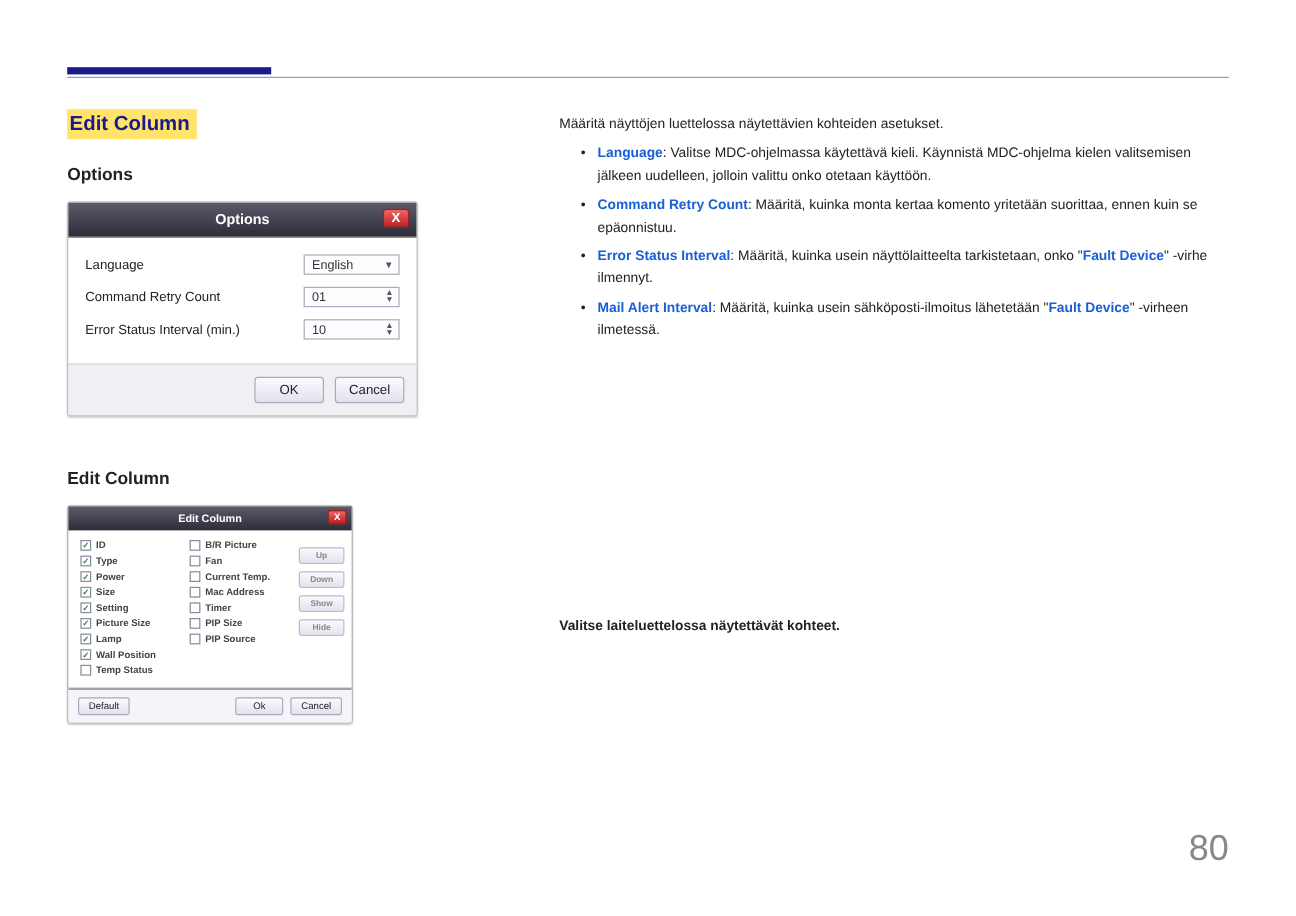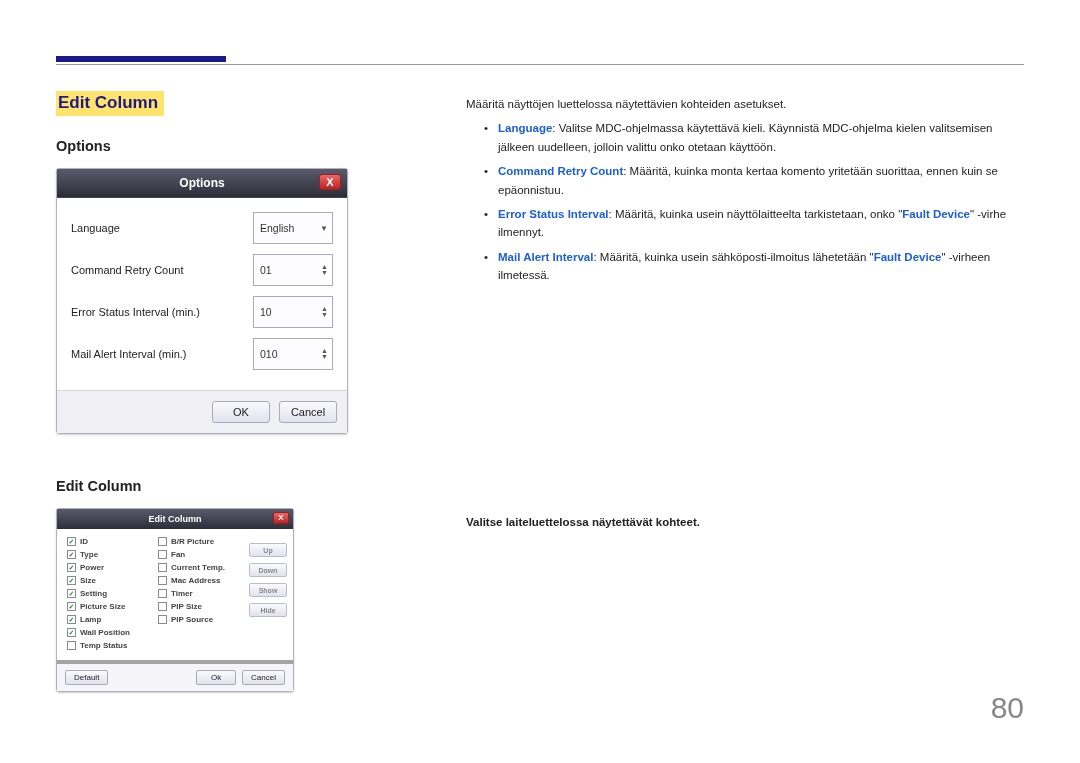--- a/index.html
+++ b/index.html
@@ -62,21 +62,21 @@
   }
   .dlg-close {
     position:absolute; right:6px; top:5px; width:22px; height:16px;
     background: linear-gradient(#e66,#b22); border:1px solid #922; border-radius:3px;
     color:#fff; font-size:11px; line-height:14px; text-align:center;
   }
   .dlg-body { padding: 14px 14px 10px 14px; background:#fff; }
   .row { display:flex; justify-content:space-between; align-items:center; margin-bottom:10px; }
   .row label { color:#222; }
   .combo, .spin {
-    width:80px; height:32px; border:1px solid #aab; background:#fdfdff;
+    width:80px; height:17px; border:1px solid #aab; background:#fdfdff;
     display:flex; align-items:center; justify-content:space-between;
     padding:0 4px 0 6px; font-size:10.5px; color:#333;gap:12px;
   }
   .tri { font-size:8px; color:#555; }
   .spins { display:flex; flex-direction:column; gap:0; line-height:6px; font-size:7px; color:#555; }
   .dlg-foot {
     padding:10px; text-align:right; background:#f0f0f4; border-top:1px solid #d5d5e0;
   }
   .btn {
     display:inline-block; min-width:58px; padding:4px 10px; text-align:center;
@@ -101,21 +101,21 @@
   }
   .dlg2-body { display:flex; padding:8px 6px 6px 10px; gap:6px;font-weight:bold; }
   .checks { flex:1; }
   .chk { display:flex; align-items:center; gap:4px; margin-bottom:4px; color:#444; }
   .box { width:9px; height:9px; border:1px solid #889; background:#fff; display:inline-flex; align-items:center; justify-content:center; font-size:7px; color:#2a8a2a; }
   .sidebtns { display:flex; flex-direction:column; gap:6px; width:38px; margin-top:6px; }
   .sbtn {
     height:14px; background:linear-gradient(#fafaff,#e2e2ee); border:1px solid #bbc;
     border-radius:2px; font-size:7px; color:#888; display:flex; align-items:center; justify-content:center;
   }
-  .dlg2-foot { padding:6px 8px; border-top:4px solid #a3a3a3; display:flex; justify-content:space-between; background:#f5f5f9; }
+  .dlg2-foot { padding:6px 8px; border-top:2px solid #a3a3a3; display:flex; justify-content:space-between; background:#f5f5f9; }
   .btn2 {
     min-width:40px; padding:2px 8px; background:linear-gradient(#fafaff,#e2e2ee);
     border:1px solid #aab; border-radius:2px; font-size:8px; color:#222; text-align:center;
   }
   .btn2-group { display:flex; gap:6px; }
 
   .pagenum { position:absolute; right:56px; bottom:38px; font-size:30px; color:#888; font-weight:300; }
 </style>
 </head>
 <body>
@@ -158,30 +158,20 @@
           <div class="row">
             <label>Error Status Interval (min.)</label>
             <div class="spin">
               <span>10</span>
               <div class="spins">
                   <span>▲</span>
                   <span>▼</span>
                 </div>
             </div>
           </div>
-          <div class="row">
-            <label>Mail Alert Interval (min.)</label>
-            <div class="spin">
-              <span>010</span>
-              <div class="spins">
-                  <span>▲</span>
-                  <span>▼</span>
-                </div>
-            </div>
-          </div>
         </div>
         <div class="dlg-foot">
           <span class="btn">OK</span>
           <span class="btn">Cancel</span>
         </div>
       </div>
 
       <div class="sub-title">Edit Column</div>
 
       

